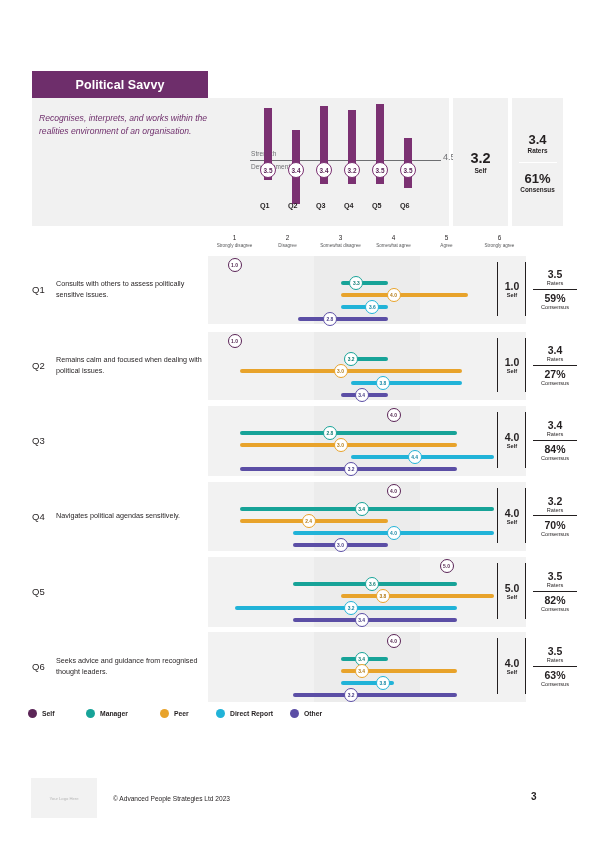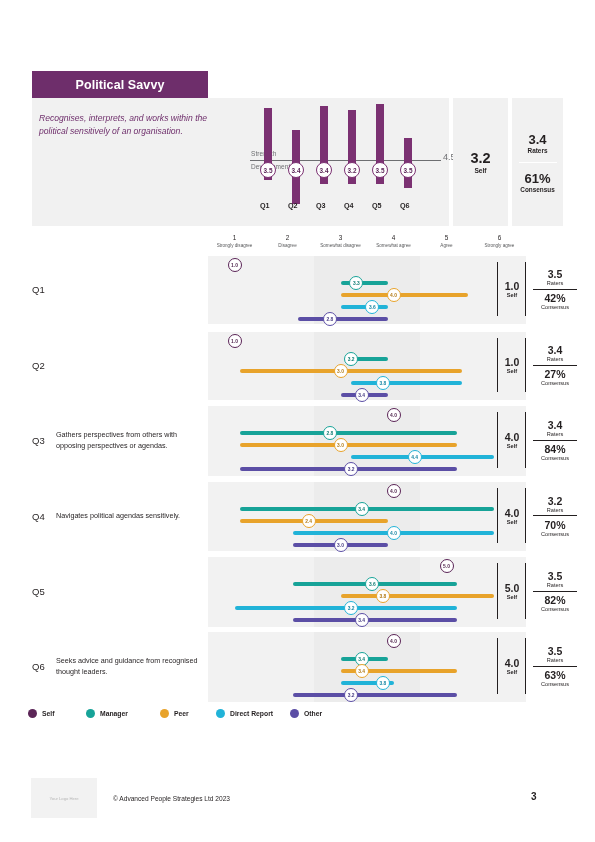--- a/index.html
+++ b/index.html
@@ -128,21 +128,21 @@
 <div class="page">
 
 
   <div class="banner">
     <span>Political Savvy</span>
   </div>
   <div class="banner-arrow"></div>
 
   <div class="summary-strip">
     <div class="sum-desc">
-      <div class="desc-text">Recognises, interprets, and works within the political sensitively of an organisation.</div>
+      <div class="desc-text">Recognises, interprets, and works within the realities environment of an organisation.</div>
       <div class="mini" id="mini-chart">
         <div class="axis-line"></div>
         <div class="ax-lab ax-strength">Strength</div>
         <div class="ax-lab ax-dev">Development</div>
         <div class="ax-val">4.5</div>
       <div class="mbar" style="left: 14px; top: 10px; height: 72px;"></div>
           <div class="mdot" style="left: 10px; top: 64px;">3.5</div>
           <div class="mlab" style="left: 10px; top: 103px;">Q1</div>
           <div class="mbar" style="left: 42px; top: 32px; height: 74px;"></div>
           <div class="mdot" style="left: 38px; top: 64px;">3.4</div>
@@ -207,49 +207,51 @@
       </div>
     </div>
 
   <div id="qrows">
       <div class="qrow" style="top: 256px; height: 68px;">
         <div class="qband" style="top: 0px; width: 318px; height: 68px;">
           <div class="shade" style="left: 106px; width: 53px;"></div>
           <div class="shade" style="left: 159px; width: 53px;"></div>
         </div>
         <div class="qcode" style="top: 28px;">Q1</div>
+        <div class="qtext" style="top: 23.2px;">Consults with others to assess politically sensitive issues.</div>
         <div class="dot self" style="left: 227.5px; top: 2px;">1.0</div>
         <div class="bar" style="left: 340.5px; width: 47.7px; top: 25px; background: rgb(23, 163, 152);"></div>
         <div class="dot mgr" style="left: 349.4px; top: 20px;">3.3</div>
         <div class="bar" style="left: 340.5px; width: 127.2px; top: 37px; background: rgb(232, 163, 43);"></div>
         <div class="dot peer" style="left: 386.5px; top: 32px;">4.0</div>
         <div class="bar" style="left: 340.5px; width: 47.7px; top: 49px; background: rgb(33, 179, 216);"></div>
         <div class="dot dr" style="left: 365.3px; top: 44px;">3.6</div>
         <div class="bar" style="left: 298.1px; width: 90.1px; top: 61px; background: rgb(91, 78, 165);"></div>
         <div class="dot oth" style="left: 322.9px; top: 56px;">2.8</div>
         <div class="vrule" style="left: 497px; top: 6px; height: 54px;"></div>
         <div class="score-self" style="left: 501px; top: 24px; width: 22px;">
           <div class="v">1.0</div>
           <div class="l">Self</div>
         </div>
         <div class="vrule" style="left: 525px; top: 6px; height: 54px;"></div>
         <div class="score-rat" style="left: 529px; top: 12px;">
           <div class="v">3.5</div>
           <div class="l">Raters</div>
           <div class="sep"></div>
-          <div class="v">42%</div>
+          <div class="v">59%</div>
           <div class="l">Consensus</div>
         </div>
       </div>
       <div class="qrow" style="top: 332px; height: 68px;">
         <div class="qband" style="top: 0px; width: 318px; height: 68px;">
           <div class="shade" style="left: 106px; width: 53px;"></div>
           <div class="shade" style="left: 159px; width: 53px;"></div>
         </div>
         <div class="qcode" style="top: 28px;">Q2</div>
+        <div class="qtext" style="top: 23.2px;">Remains calm and focused when dealing with political issues.</div>
         <div class="dot self" style="left: 227.5px; top: 2px;">1.0</div>
         <div class="bar" style="left: 345.8px; width: 42.4px; top: 25px; background: rgb(23, 163, 152);"></div>
         <div class="dot mgr" style="left: 344.1px; top: 20px;">3.2</div>
         <div class="bar" style="left: 239.8px; width: 222.6px; top: 37px; background: rgb(232, 163, 43);"></div>
         <div class="dot peer" style="left: 333.5px; top: 32px;">3.0</div>
         <div class="bar" style="left: 351.1px; width: 111.3px; top: 49px; background: rgb(33, 179, 216);"></div>
         <div class="dot dr" style="left: 375.9px; top: 44px;">3.8</div>
         <div class="bar" style="left: 340.5px; width: 47.7px; top: 61px; background: rgb(91, 78, 165);"></div>
         <div class="dot oth" style="left: 354.7px; top: 56px;">3.4</div>
         <div class="vrule" style="left: 497px; top: 6px; height: 54px;"></div>
@@ -265,21 +267,20 @@
           <div class="v">27%</div>
           <div class="l">Consensus</div>
         </div>
       </div>
       <div class="qrow" style="top: 406px; height: 70px;">
         <div class="qband" style="top: 0px; width: 318px; height: 70px;">
           <div class="shade" style="left: 106px; width: 53px;"></div>
           <div class="shade" style="left: 159px; width: 53px;"></div>
         </div>
         <div class="qcode" style="top: 29px;">Q3</div>
-        <div class="qtext" style="top: 24.2px;">Gathers perspectives from others with opposing perspectives or agendas.</div>
         <div class="dot self" style="left: 386.5px; top: 2px;">4.0</div>
         <div class="bar" style="left: 239.8px; width: 217.3px; top: 25px; background: rgb(23, 163, 152);"></div>
         <div class="dot mgr" style="left: 322.9px; top: 20px;">2.8</div>
         <div class="bar" style="left: 239.8px; width: 217.3px; top: 37px; background: rgb(232, 163, 43);"></div>
         <div class="dot peer" style="left: 333.5px; top: 32px;">3.0</div>
         <div class="bar" style="left: 351.1px; width: 143.1px; top: 49px; background: rgb(33, 179, 216);"></div>
         <div class="dot dr" style="left: 407.7px; top: 44px;">4.4</div>
         <div class="bar" style="left: 239.8px; width: 217.3px; top: 61px; background: rgb(91, 78, 165);"></div>
         <div class="dot oth" style="left: 344.1px; top: 56px;">3.2</div>
         <div class="vrule" style="left: 497px; top: 6px; height: 56px;"></div>

